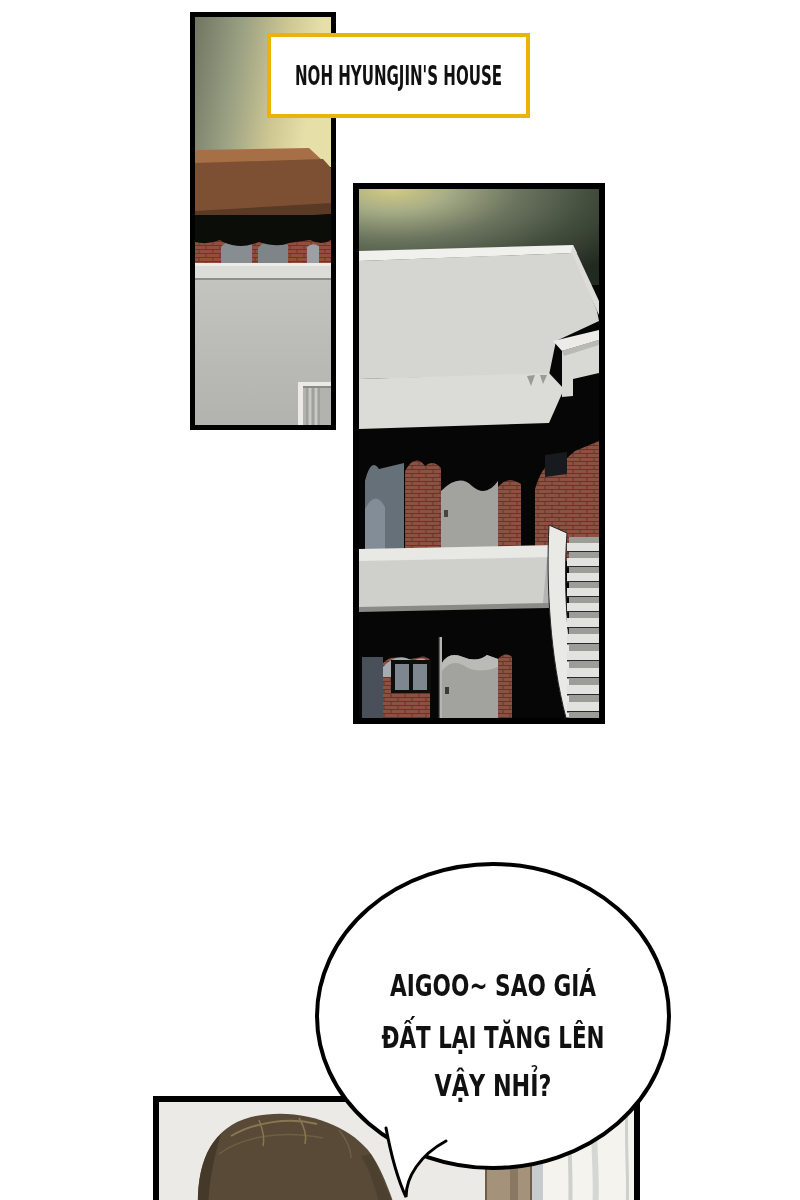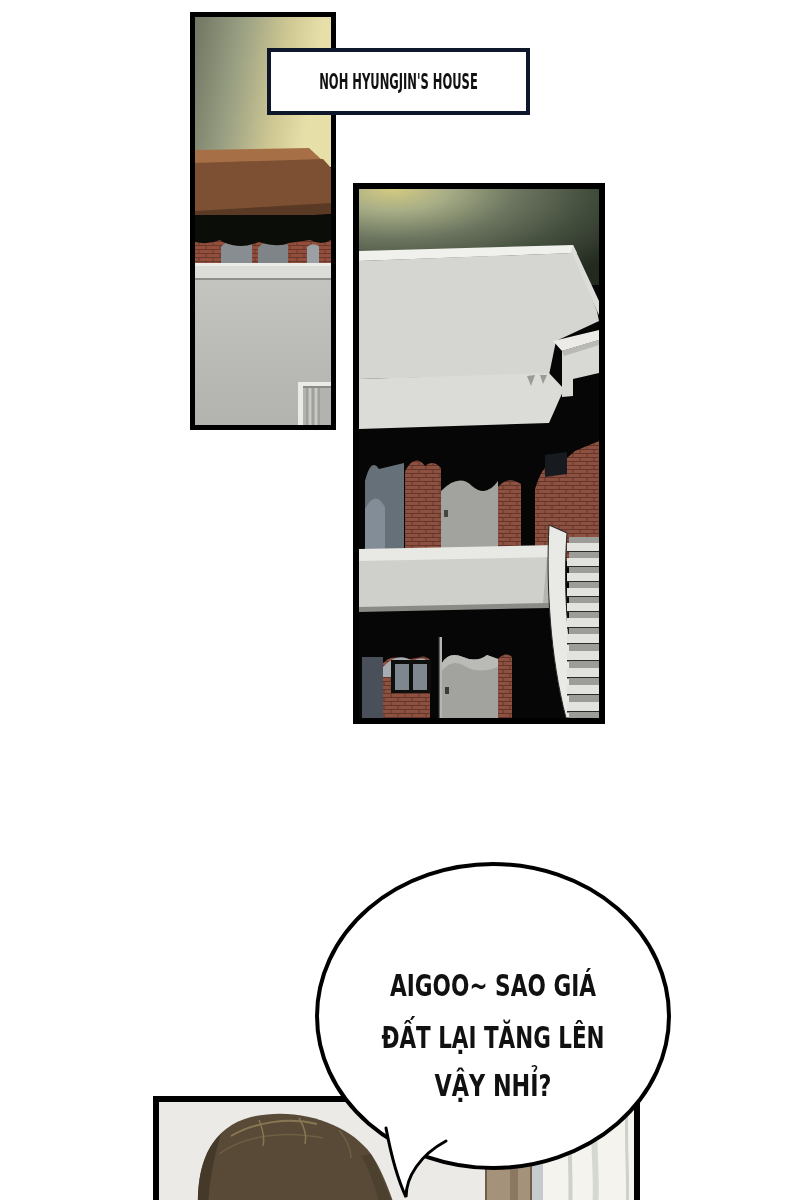--- a/index.html
+++ b/index.html
@@ -3,22 +3,22 @@
 <meta charset="utf-8">
 <style>
   html,body{margin:0;padding:0;background:#ffffff;}
   .page{position:relative;width:800px;height:1200px;background:#ffffff;overflow:hidden;
         font-family:"DejaVu Sans","Liberation Sans",sans-serif;}
   .panel{position:absolute;box-sizing:border-box;border:5px solid #000;background:#000;}
   .panel svg{display:block;width:100%;height:100%;}
   #panel1{left:190px;top:12px;width:146px;height:418px;}
   #panel2{left:353px;top:183px;width:252px;height:541px;border-width:6px;}
   #panel3{left:153px;top:1096px;width:487px;height:120px;border-width:6px;background:#eceae6;}
-  .caption-box{position:absolute;left:267px;top:48px;width:263px;height:67px;background:#ffffff;
-               border:4px solid #0f172a;box-sizing:border-box;z-index:5;}
+  .caption-box{position:absolute;left:267px;top:33px;width:263px;height:85px;background:#ffffff;
+               border:4px solid #eab308;box-sizing:border-box;z-index:5;}
   .caption-box svg{display:block;width:100%;height:100%;}
   .bubble-wrap{position:absolute;left:300px;top:850px;width:400px;height:360px;z-index:6;}
   .bubble-wrap svg{display:block;width:100%;height:100%;overflow:visible;}
   text{font-family:"DejaVu Sans","Liberation Sans",sans-serif;}
 </style>
 </head>
 <body>
 
 <div class="page">
 

